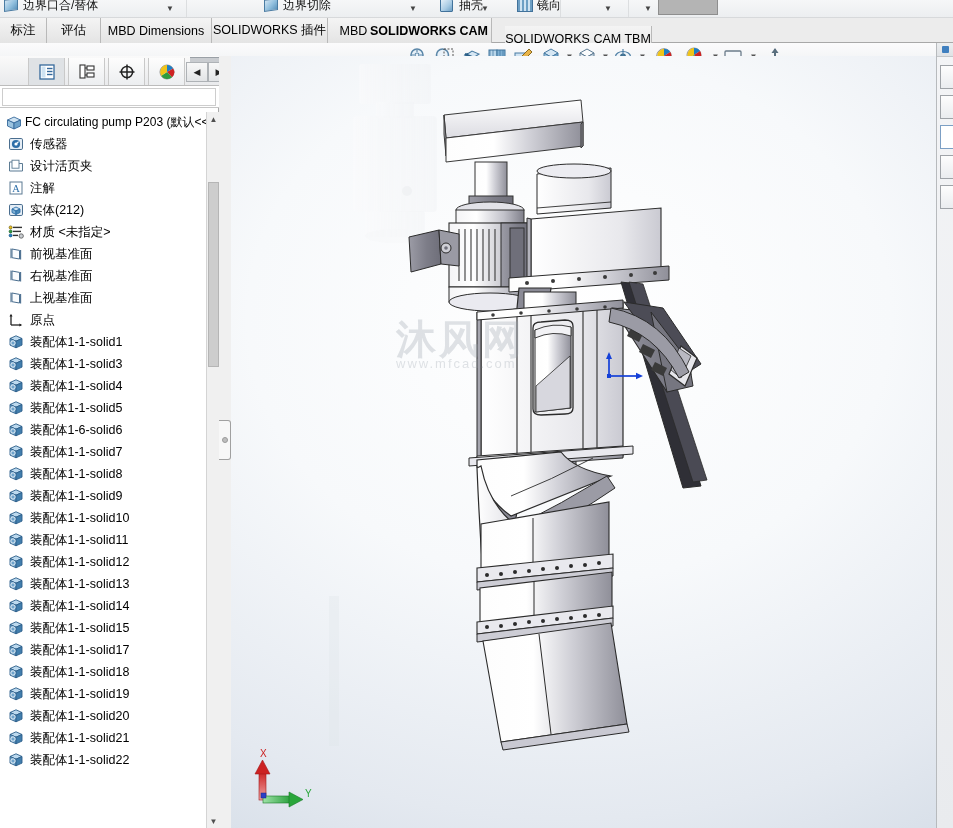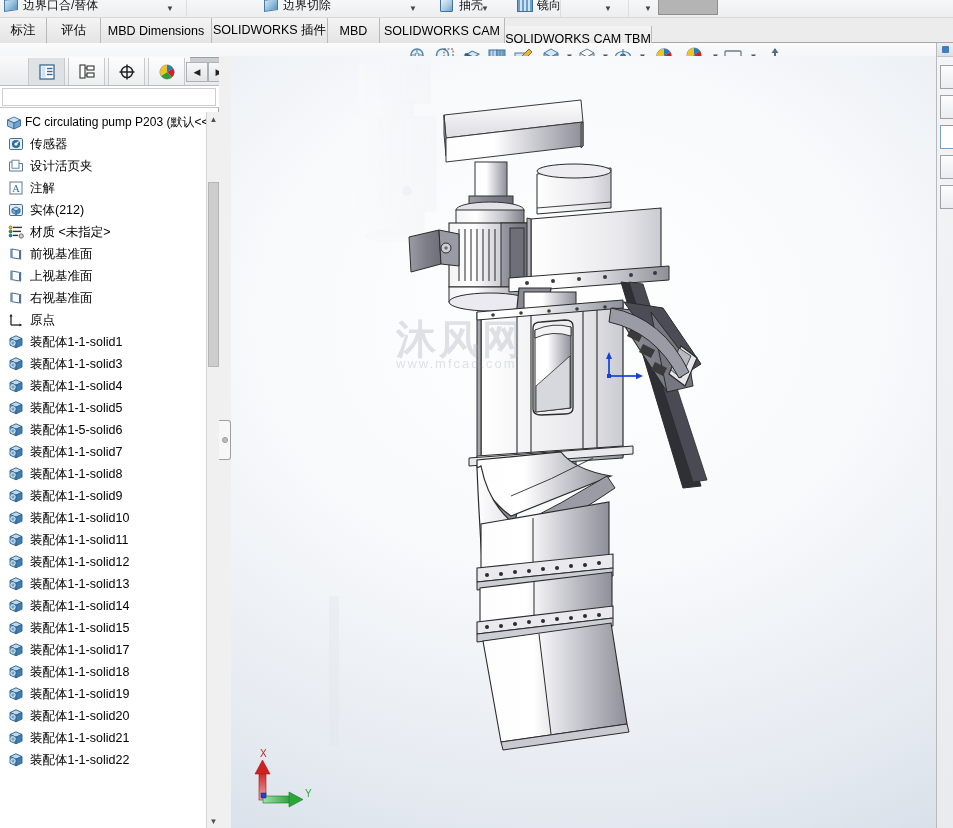--- a/index.html
+++ b/index.html
@@ -268,21 +268,21 @@
       </div>
     <div class="tab" style="left:101px;width:111px;">
         <span>MBD Dimensions</span>
       </div>
     <div class="tab" style="left:212px;width:116px;">
         <span>SOLIDWORKS 插件</span>
       </div>
     <div class="tab" style="left:328px;width:52px;">
         <span>MBD</span>
       </div>
-    <div class="tab" style="left:380px;width:125px;">
+    <div class="tab" style="left:367px;width:125px;font-weight:bold;">
         <span>SOLIDWORKS CAM</span>
       </div>
     <div class="tab" style="left:505px;width:147px;margin-top:8px;">
         <span>SOLIDWORKS CAM TBM</span>
       </div>
   </div>
 
   <div class="viewbar">
 
     <span class="vb-btn" style="left:408px;">
@@ -587,32 +587,32 @@
       </div>
 
       <div class="tree-row">
         <span class="ti">
           <svg width="16" height="16" viewBox="0 0 16 16">
             <path d="M4 3 L11.5 4.4 L11.5 13 L4 11.7 Z" fill="#fafcfe" stroke="#4a6e8f" stroke-width="1"></path>
             <line x1="3" y1="2.5" x2="3" y2="12.3" stroke="#4a6e8f" stroke-width="1.1"></line>
             <line x1="12.6" y1="4" x2="12.6" y2="13.6" stroke="#4a6e8f" stroke-width="1.1"></line>
           </svg>
         </span>
-        <span class="tree-label">上视基准面</span>
+        <span class="tree-label">右视基准面</span>
       </div>
 
       <div class="tree-row">
         <span class="ti">
           <svg width="16" height="16" viewBox="0 0 16 16">
             <path d="M4 3 L11.5 4.4 L11.5 13 L4 11.7 Z" fill="#fafcfe" stroke="#4a6e8f" stroke-width="1"></path>
             <line x1="3" y1="2.5" x2="3" y2="12.3" stroke="#4a6e8f" stroke-width="1.1"></line>
             <line x1="12.6" y1="4" x2="12.6" y2="13.6" stroke="#4a6e8f" stroke-width="1.1"></line>
           </svg>
         </span>
-        <span class="tree-label">右视基准面</span>
+        <span class="tree-label">上视基准面</span>
       </div>
 
       <div class="tree-row">
         <span class="ti">
           <svg width="16" height="16" viewBox="0 0 16 16">
             <line x1="3" y1="13" x2="3" y2="3" stroke="#222" stroke-width="1.3"></line>
             <polygon points="3,1.8 1.5,4.6 4.5,4.6" fill="#222"></polygon>
             <line x1="3" y1="13" x2="13" y2="13" stroke="#222" stroke-width="1.3"></line>
             <polygon points="14.2,13 11.4,11.5 11.4,14.5" fill="#222"></polygon>
           </svg>
@@ -656,21 +656,21 @@
             </svg></span>
           <span class="tree-label">装配体1-1-solid5</span>
         </div>
       <div class="tree-row">
           <span class="ti"><svg width="16" height="16" viewBox="0 0 16 16">
               <polygon points="2,4.5 8,1.8 14,4.5 8,7.2" fill="#bcd9ee" stroke="#2c5f8a" stroke-width="0.9"></polygon>
               <polygon points="2,4.5 8,7.2 8,13.8 2,11.1" fill="#6fa3cb" stroke="#2c5f8a" stroke-width="0.9"></polygon>
               <polygon points="14,4.5 8,7.2 8,13.8 14,11.1" fill="#417ead" stroke="#2c5f8a" stroke-width="0.9"></polygon>
               <circle cx="5" cy="9" r="2.2" fill="none" stroke="#e9f3fa" stroke-width="1"></circle>
             </svg></span>
-          <span class="tree-label">装配体1-5-solid6</span>
+          <span class="tree-label">装配体1-6-solid6</span>
         </div>
       <div class="tree-row">
           <span class="ti"><svg width="16" height="16" viewBox="0 0 16 16">
               <polygon points="2,4.5 8,1.8 14,4.5 8,7.2" fill="#bcd9ee" stroke="#2c5f8a" stroke-width="0.9"></polygon>
               <polygon points="2,4.5 8,7.2 8,13.8 2,11.1" fill="#6fa3cb" stroke="#2c5f8a" stroke-width="0.9"></polygon>
               <polygon points="14,4.5 8,7.2 8,13.8 14,11.1" fill="#417ead" stroke="#2c5f8a" stroke-width="0.9"></polygon>
               <circle cx="5" cy="9" r="2.2" fill="none" stroke="#e9f3fa" stroke-width="1"></circle>
             </svg></span>
           <span class="tree-label">装配体1-1-solid7</span>
         </div>

